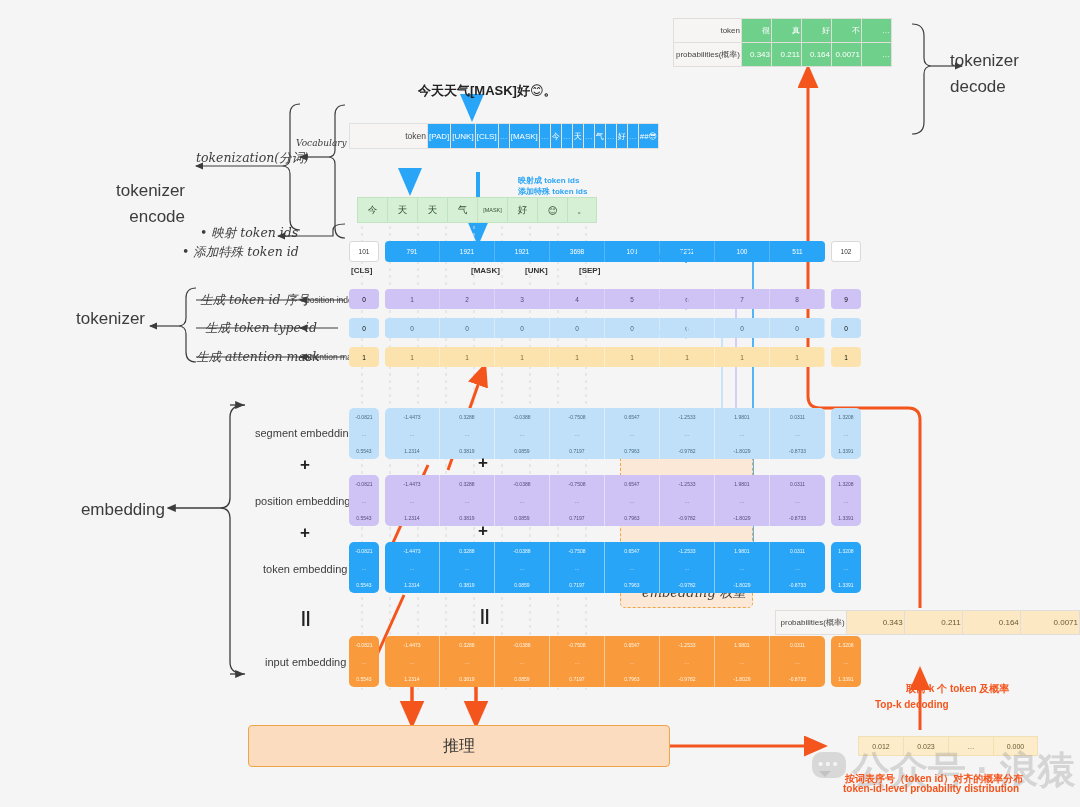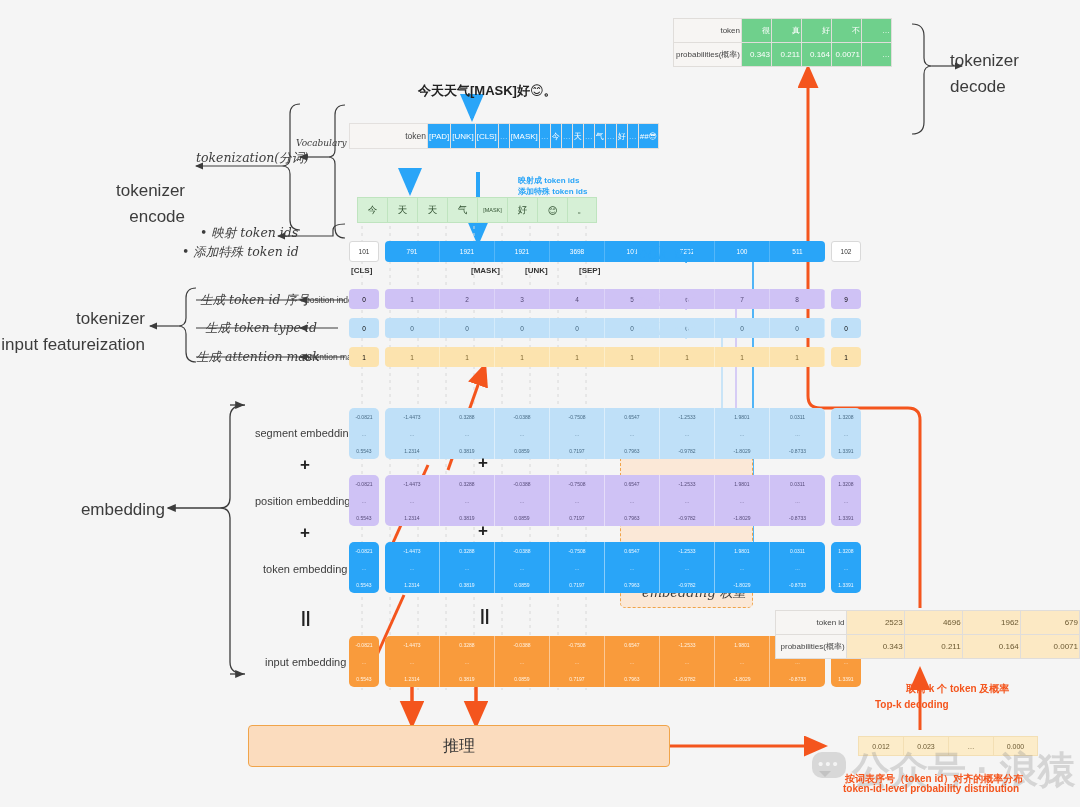--- a/index.html
+++ b/index.html
@@ -218,21 +218,20 @@
   <path d="M920,608 L920,420 q0,-12 -12,-12 L820,408 q-12,0 -12,-12 L808,70" stroke="#f4551d" stroke-width="3" fill="none" marker-end="url(#aorg)"></path>
 </svg>
 
 <div class="abs lbl-big" style="left:40px; top:178px; width:145px;">
   <div>tokenizer</div>
   <div>encode</div>
 </div>
 
 <div class="abs lbl-big" style="left:0px; top:306px; width:145px;">
   <div>tokenizer</div>
-  <div style="white-space:nowrap;">input featureization</div>
 </div>
 
 <div class="abs lbl-big" style="left:40px; top:497px; width:125px;">
   <div>embedding</div>
 </div>
 
 <div class="abs lbl-big" style="left:950px; top:48px; width:120px; text-align:left;">
   <div>tokenizer</div>
   <div>decode</div>
 </div>
@@ -615,27 +614,20 @@
       <td class="c">0.0071</td>
       <td class="c">…</td>
     </tr>
   </tbody>
     </table>
 </div>
 
 <div class="res amber-tb" style="left:775px; top:610px;">
   <table class="tbl">
     <tbody>
-        <tr>
-      <td class="hdr">token id</td>
-      <td class="c">2523</td>
-      <td class="c">4696</td>
-      <td class="c">1962</td>
-      <td class="c">679</td>
-    </tr>
     <tr>
       <td class="hdr">probabilities(概率)</td>
       <td class="c">0.343</td>
       <td class="c">0.211</td>
       <td class="c">0.164</td>
       <td class="c">0.0071</td>
     </tr>
   </tbody>
     </table>
 </div>

